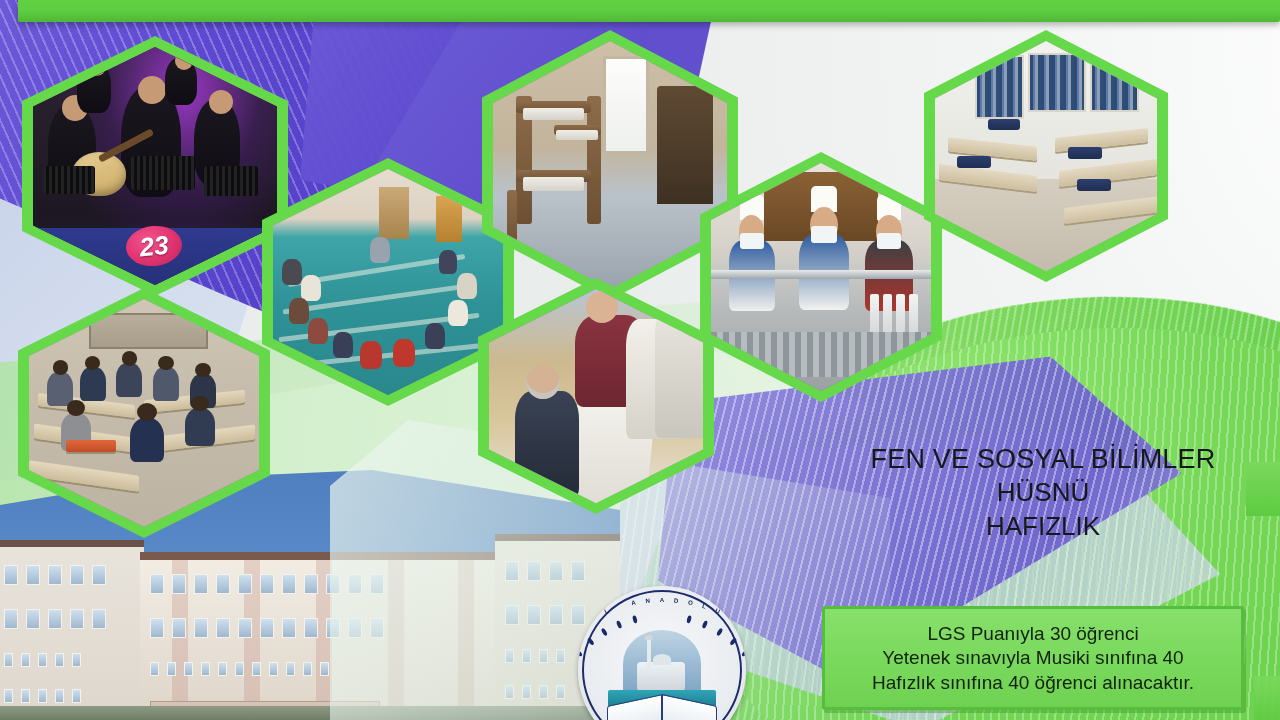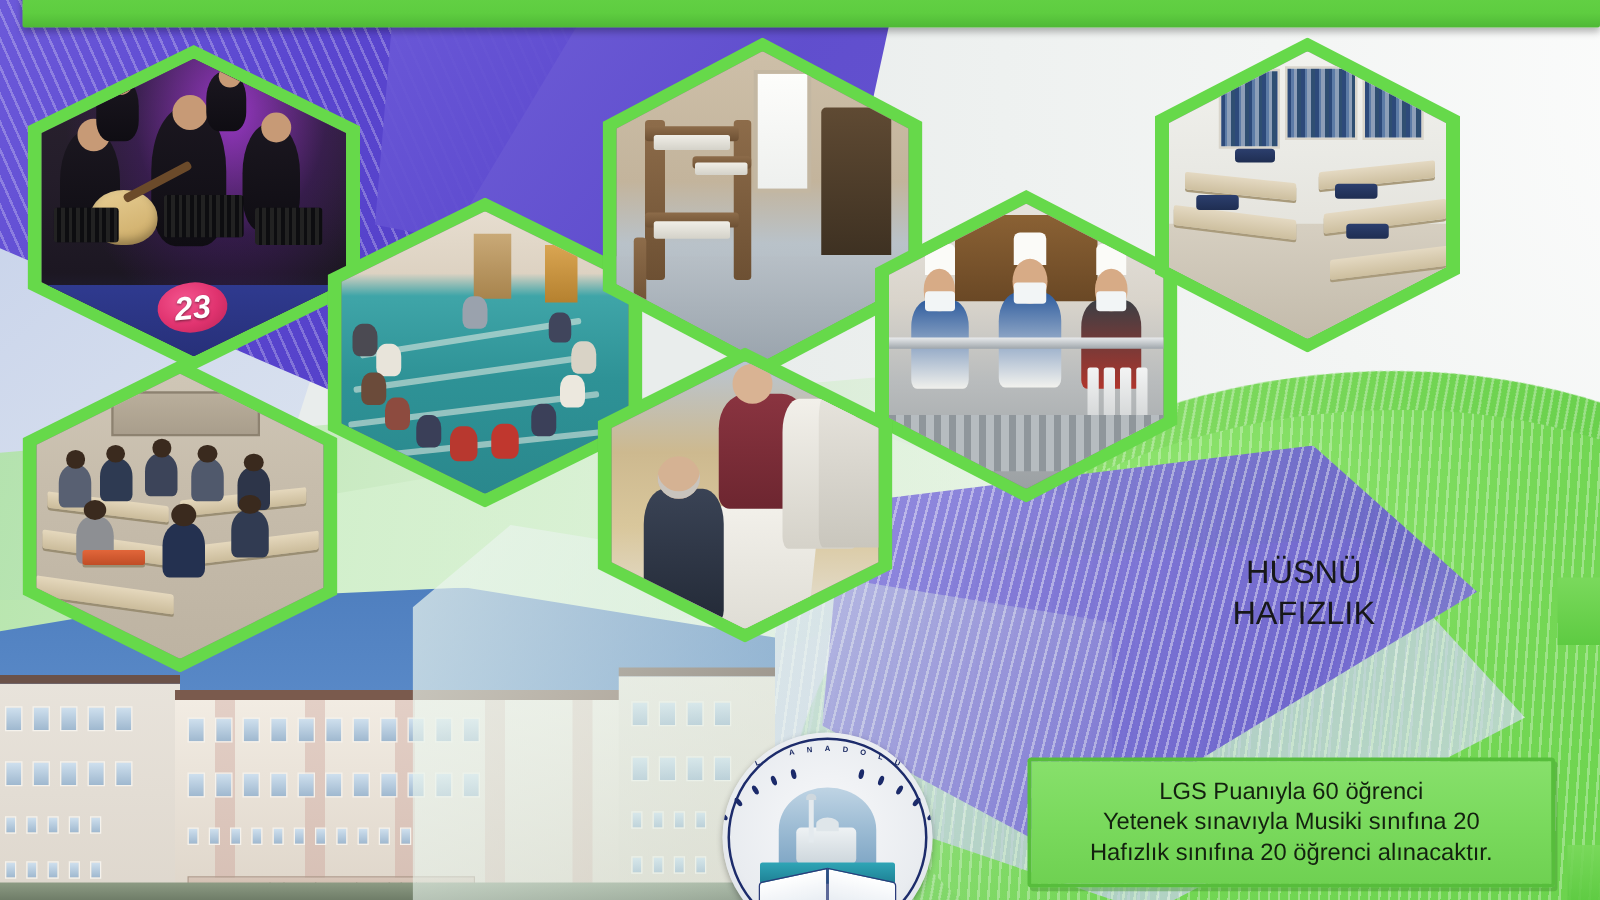--- a/index.html
+++ b/index.html
@@ -826,28 +826,29 @@
         <div class="youth">
             <div class="hd"></div>
           </div>
         <div class="white1"></div>
         <div class="white2"></div>
       </div>
     </div>
   </div>
 
   <div class="fields">
+    <div class="t2">FEN VE SOSYAL BİLİMLER</div>
     <div class="t3">HÜSNÜ</div>
     <div class="t4">HAFIZLIK</div>
   </div>
 
   <div class="quota-box">
-    <div>LGS Puanıyla 60 öğrenci</div>
-    <div>Yetenek sınavıyla Musiki sınıfına 20</div>
-    <div>Hafızlık sınıfına 20 öğrenci alınacaktır.</div>
+    <div>LGS Puanıyla 30 öğrenci</div>
+    <div>Yetenek sınavıyla Musiki sınıfına 40</div>
+    <div>Hafızlık sınıfına 40 öğrenci alınacaktır.</div>
   </div>
 
   <div class="emblem">
     <div class="ring"></div>
     <div class="arc-text" id="crest-arc">
         <span style="transform: translate(-50%, 0px) rotate(-102.273deg) translateY(-74px); transform-origin: 50% 74px;"> </span>
         <span style="transform: translate(-50%, 0px) rotate(-68.1818deg) translateY(-74px); transform-origin: 50% 74px;"> </span>
         <span style="transform: translate(-50%, 0px) rotate(-34.0909deg) translateY(-74px); transform-origin: 50% 74px;">G</span>
         <span style="transform: translate(-50%, 0px) rotate(-28.4091deg) translateY(-74px); transform-origin: 50% 74px;">İ</span>
         <span style="transform: translate(-50%, 0px) rotate(-22.7273deg) translateY(-74px); transform-origin: 50% 74px;">L</span>

